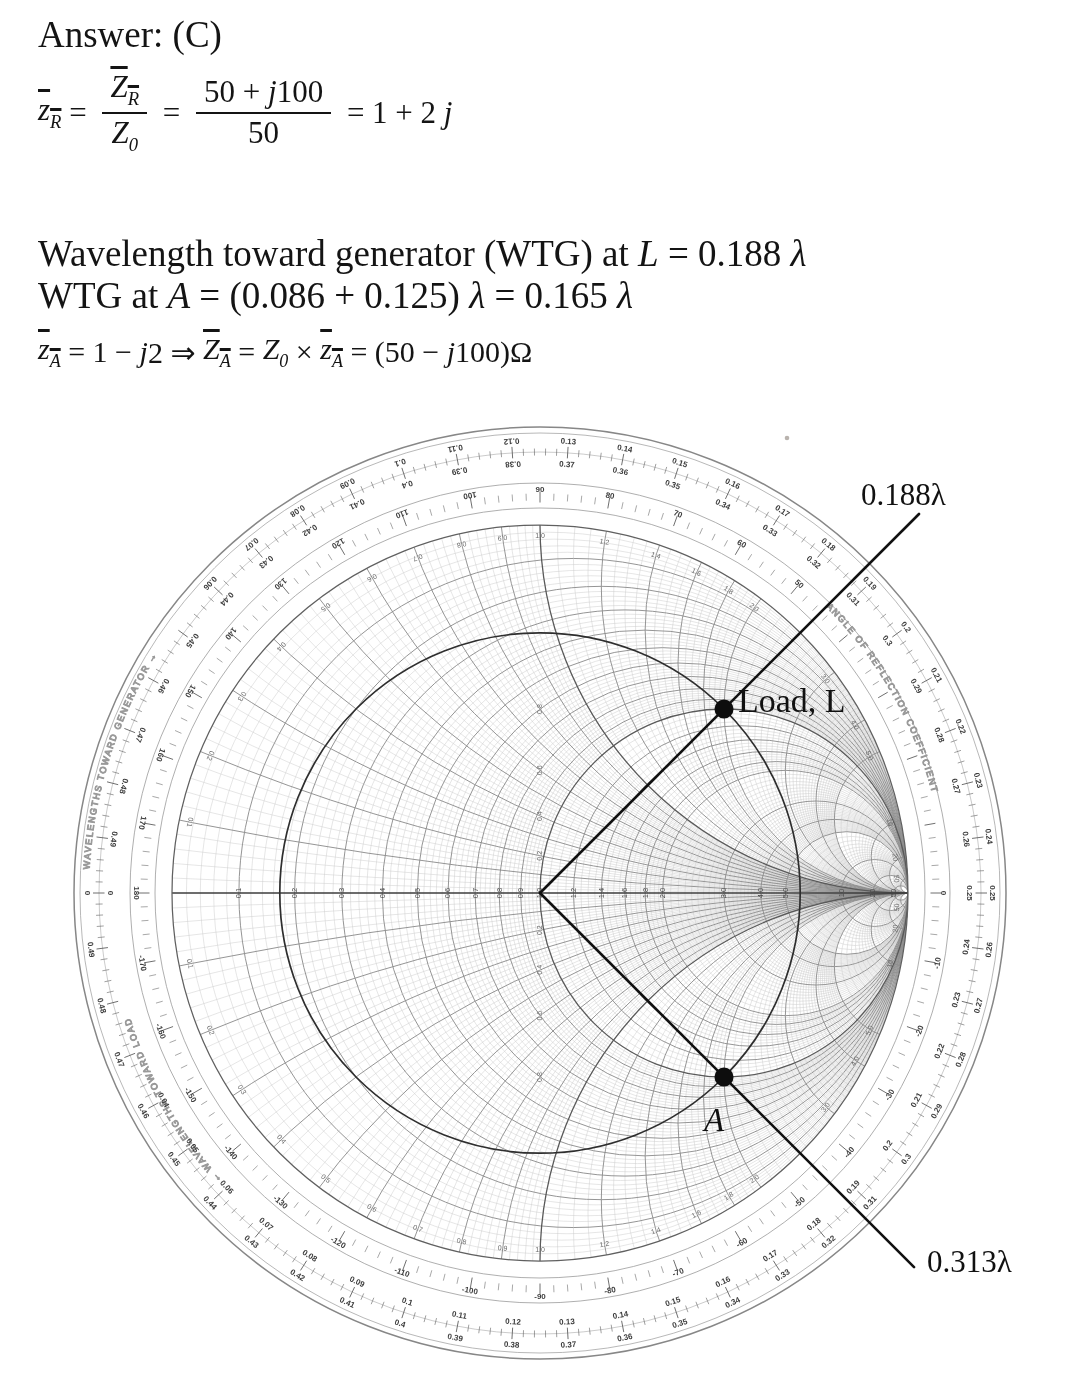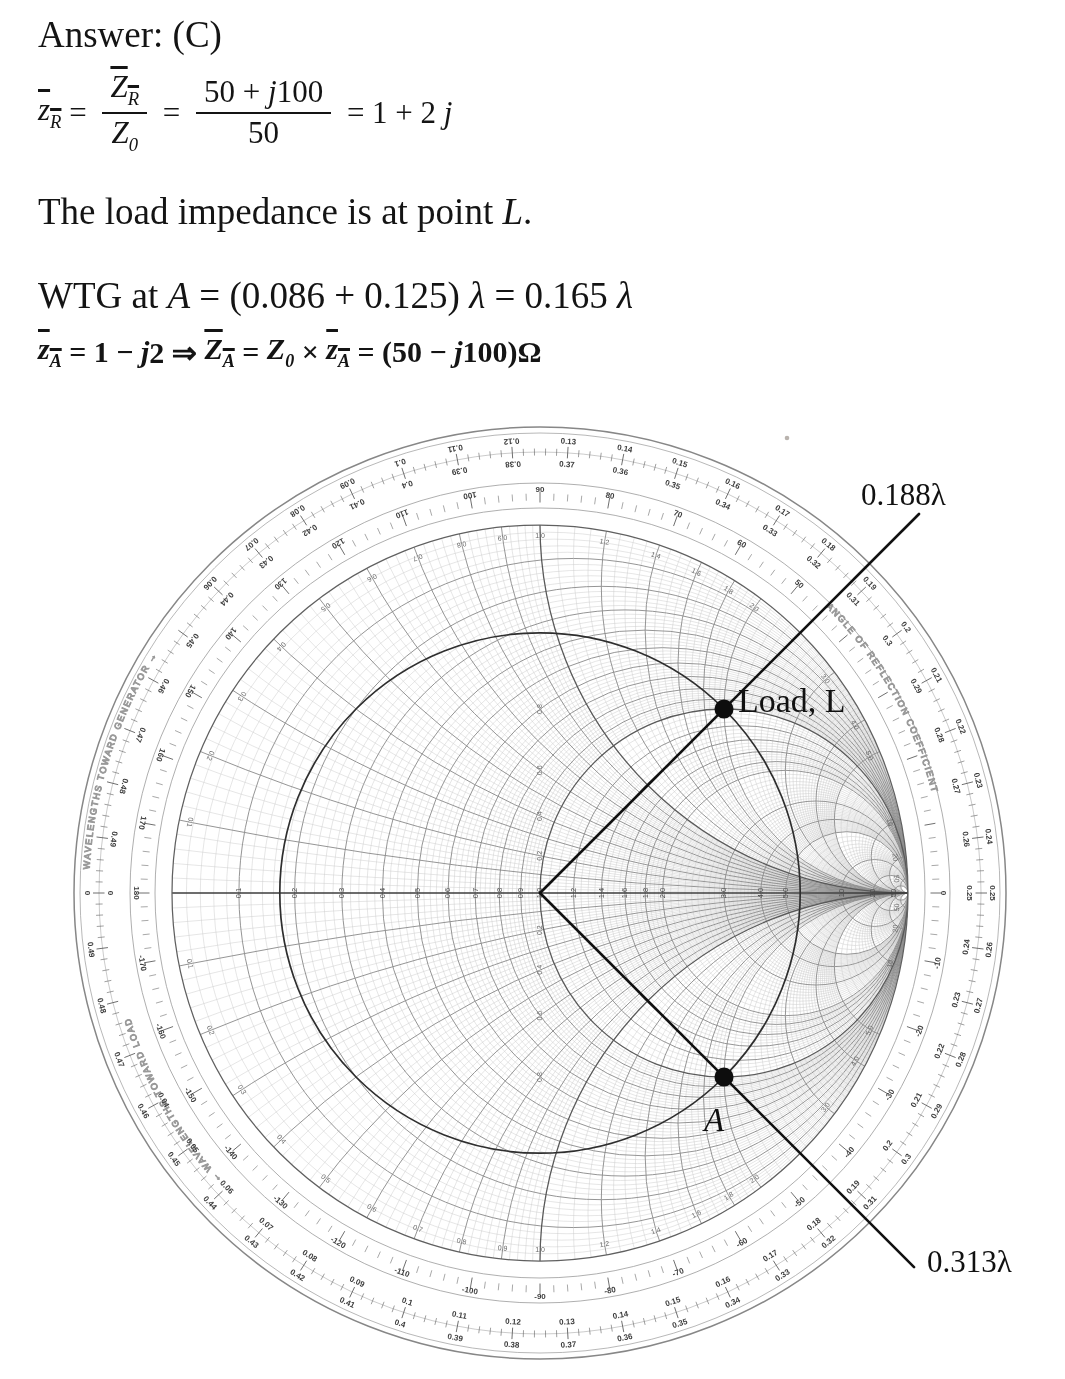--- a/index.html
+++ b/index.html
@@ -2,21 +2,21 @@
 <html><head>
 <meta charset="utf-8">
 <style>
   html,body{margin:0;padding:0;background:#fff;}
   #page{position:relative;width:1065px;height:1379px;background:#ffffff;overflow:hidden;
         font-family:"Liberation Serif", serif;color:#141414;}
   #chart-svg{position:absolute;left:0;top:0;}
   .tl{position:absolute;left:38px;font-size:37px;white-space:pre;color:#141414;}
   .mathline{position:absolute;left:38px;display:flex;align-items:center;white-space:pre;color:#141414;}
   #eq1{top:62px;height:102px;font-size:31px;}
-  #eq2{top:326px;height:52px;font-size:30px;font-weight:bold;}
+  #eq2{top:326px;height:52px;font-size:30px;}
   .it{font-style:italic;}
   .bar{text-decoration:overline;}
   .sub{font-size:0.6em;font-style:italic;vertical-align:-0.45em;}
   .frac{display:inline-flex;flex-direction:column;align-items:center;margin:0 8px;line-height:1.12;text-align:center;}
   .num{border-bottom:2px solid #141414;padding:0 8px 2px;}
   .den{padding-top:2px;}
 </style>
 </head>
 <body>
 
@@ -1067,20 +1067,20 @@
       <text x="704" y="1131" font-size="33" font-style="italic" font-family="&quot;Liberation Serif&quot;,serif" fill="#111111">A</text>
       <text x="861" y="505" font-size="31" font-family="&quot;Liberation Serif&quot;,serif" fill="#111111">0.188λ</text>
       <text x="927" y="1272" font-size="31" font-family="&quot;Liberation Serif&quot;,serif" fill="#111111">0.313λ</text>
       <circle cx="787" cy="438" r="2.3" fill="#b9b3ae"></circle>
     </svg>
 
   <div class="tl" id="answer" style="top:13px">Answer: (C)</div>
 
   <div class="mathline" id="eq1"><span class="it bar">z<span class="sub">R</span></span><span class=""> = </span><span class="frac"><span class="num"><span class="it bar">Z<span class="sub">R</span></span></span><span class="den"><span class="it ">Z<span class="sub">0</span></span></span></span><span class=""> = </span><span class="frac"><span class="num"><span class="">50 + </span><span class="it ">j</span><span class="">100</span></span><span class="den"><span class="">50</span></span></span><span class=""> = 1 + 2 </span><span class="it ">j</span></div>
 
-  <div class="tl" style="top:190px"><span class="">The load impedance is at point </span><span class="it ">L</span><span class="">.</span></div>
 
+  <div class="tl" style="top:232px"><span class="">Wavelength toward generator (WTG) at </span><span class="it ">L</span><span class=""> = 0.188 </span><span class="it ">λ</span></div>
 
   <div class="tl" style="top:274px"><span class="">WTG at </span><span class="it ">A</span><span class=""> = (0.086 + 0.125) </span><span class="it ">λ</span><span class=""> = 0.165 </span><span class="it ">λ</span></div>
 
   <div class="mathline" id="eq2"><span class="it bar">z<span class="sub">A</span></span><span class=""> = 1 − </span><span class="it ">j</span><span class="">2 ⇒ </span><span class="it bar">Z<span class="sub">A</span></span><span class=""> = </span><span class="it ">Z<span class="sub">0</span></span><span class=""> × </span><span class="it bar">z<span class="sub">A</span></span><span class=""> = (50 − </span><span class="it ">j</span><span class="">100)Ω</span></div>
 
 </div>
 
 </body></html>

